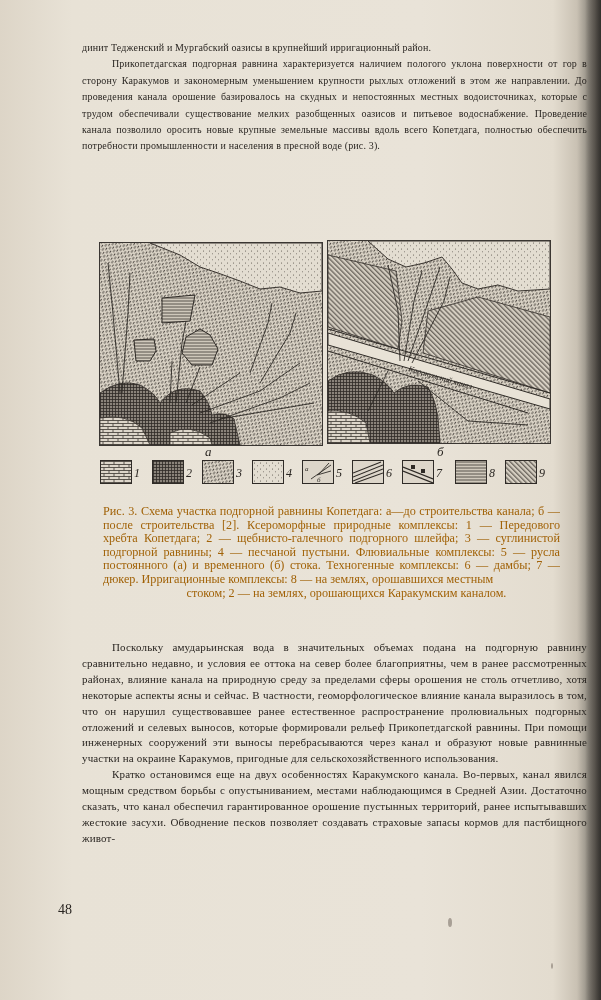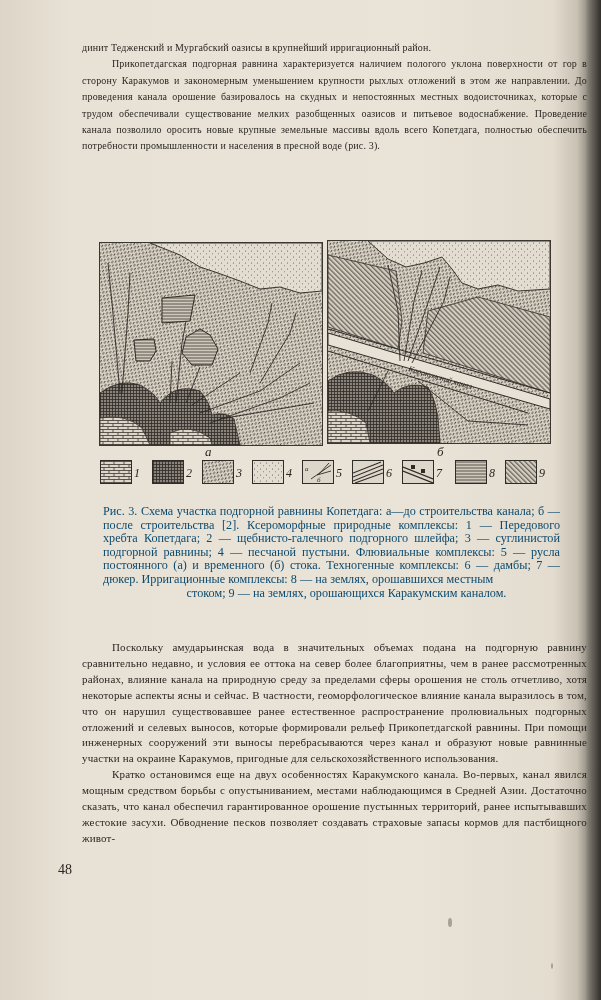--- a/index.html
+++ b/index.html
@@ -45,26 +45,26 @@
   .legend-item { position: absolute; top: 0; height: 28px; }
   .legend-swatch {
     position: absolute; top: 0; left: 0; width: 30px; height: 22px;
     border: 1.2px solid #2f2b27; background: #ddd6ca;
   }
   .legend-num {
     position: absolute; left: 34px; top: 6px; font-size: 12px; font-style: italic;
   }
   .caption {
     position: absolute; top: 505px; left: 103px; width: 457px;
-    font-size: 12.2px; line-height: 13.6px; text-align: justify; color: #0c4a6e;
+    font-size: 12.2px; line-height: 13.6px; text-align: justify; color: #a16207;
   }
   .caption p { margin: 0; }
   .caption .last { text-align: center; padding-left: 30px; }
   .page-num {
-    position: absolute; top: 862px; left: 58px; font-size: 14px;
+    position: absolute; top: 902px; left: 58px; font-size: 14px;
   }
   .stain { position: absolute; border-radius: 50%; background: rgba(90,80,70,0.45); }
 </style>
 </head>
 <body>
 
 <svg width="0" height="0" style="position:absolute">
   <defs>
     <pattern id="p-dots" width="6" height="6" patternUnits="userSpaceOnUse">
       <rect width="6" height="6" fill="#e3ddd1"></rect>
@@ -214,21 +214,21 @@
   <div class="legend-item" style="left:405px;">
     <svg class="legend-swatch" viewBox="0 0 30 22">
         <rect width="30" height="22" fill="url(#p-diag)"></rect>
       </svg>
     <span class="legend-num">9</span>
   </div>
 </div>
 
 <div class="caption">
   <p>Рис. 3. Схема участка подгорной равнины Копетдага: а—до строительства канала; б — после строительства [2]. Ксероморфные природные комплексы: 1 — Передового хребта Копетдага; 2 — щебнисто-галечного подгорного шлейфа; 3 — суглинистой подгорной равнины; 4 — песчаной пустыни. Флювиальные комплексы: 5 — русла постоянного (а) и временного (б) стока. Техногенные комплексы: 6 — дамбы; 7 — дюкер. Ирригационные комплексы: 8 — на землях, орошавшихся местным</p>
-  <p class="last">стоком; 9 — на землях, орошающихся Каракумским каналом.</p>
+  <p class="last">стоком; 2 — на землях, орошающихся Каракумским каналом.</p>
 </div>
 
 <div class="text-block" id="lower-block">
   <p class="indent">Поскольку амударьинская вода в значительных объемах подана на подгорную равнину сравнительно недавно, и условия ее оттока на север более благоприятны, чем в ранее рассмотренных районах, влияние канала на природную среду за пределами сферы орошения не столь отчетливо, хотя некоторые аспекты ясны и сейчас. В частности, геоморфологическое влияние канала выразилось в том, что он нарушил существовавшее ранее естественное распространение пролювиальных подгорных отложений и селевых выносов, которые формировали рельеф Прикопетдагской равнины. При помощи инженерных сооружений эти выносы перебрасываются через канал и образуют новые равнинные участки на окраине Каракумов, пригодные для сельскохозяйственного использования.</p>
   <p class="indent">Кратко остановимся еще на двух особенностях Каракумского канала. Во-первых, канал явился мощным средством борьбы с опустыниванием, местами наблюдающимся в Средней Азии. Достаточно сказать, что канал обеспечил гарантированное орошение пустынных территорий, ранее испытывавших жестокие засухи. Обводнение песков позволяет создавать страховые запасы кормов для пастбищного живот-</p>
 </div>
 
 <div class="page-num">48</div>
 
 <div class="stain" style="left:448px; top:918px; width:4px; height:9px;"></div>

